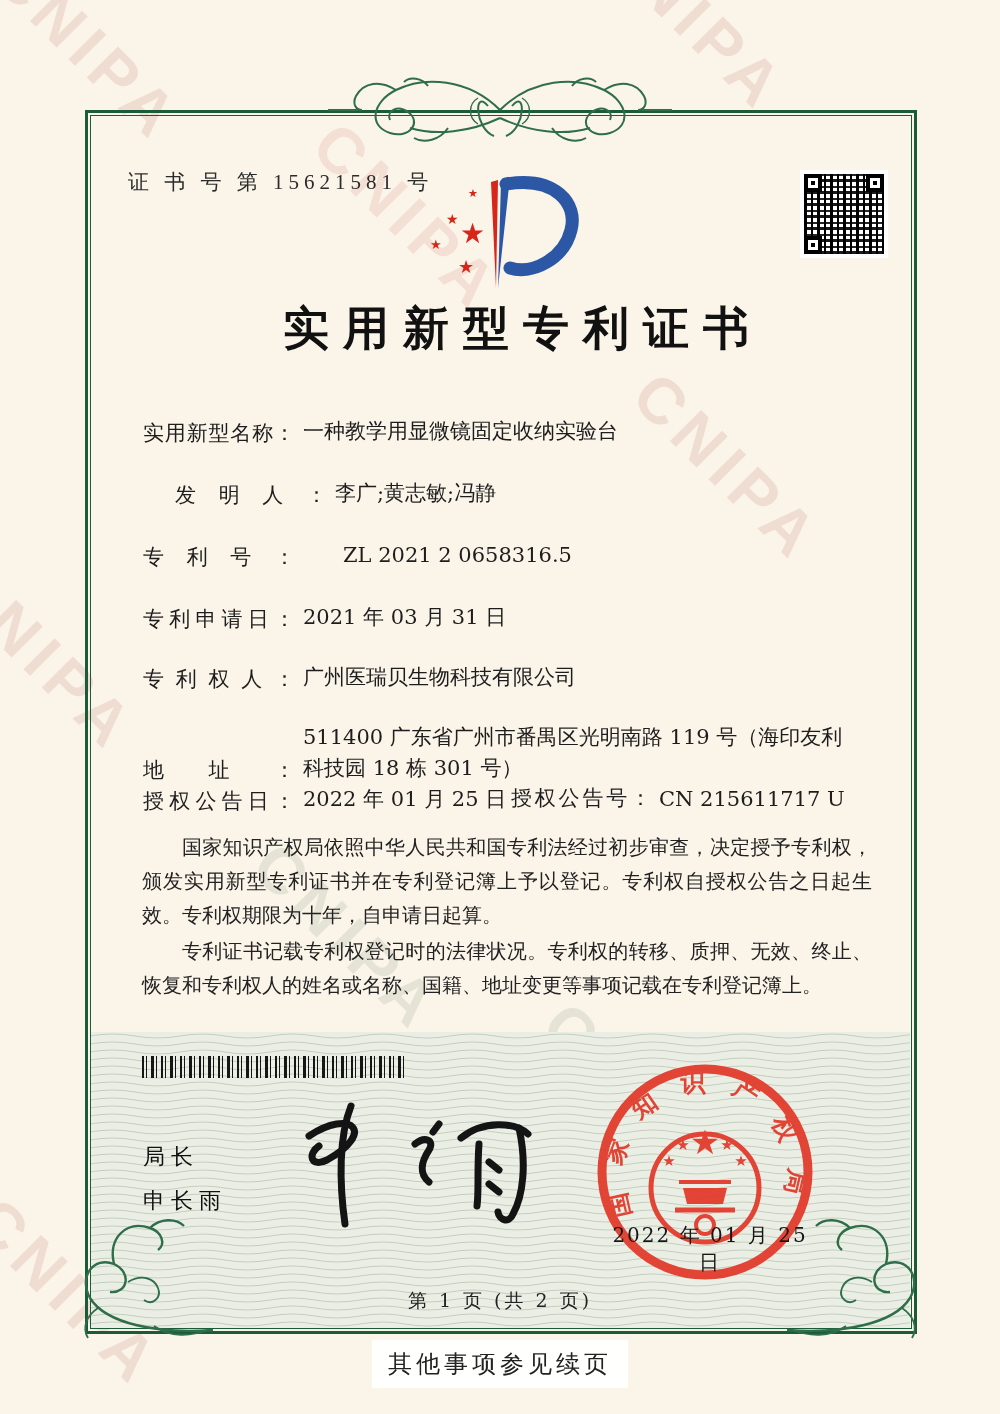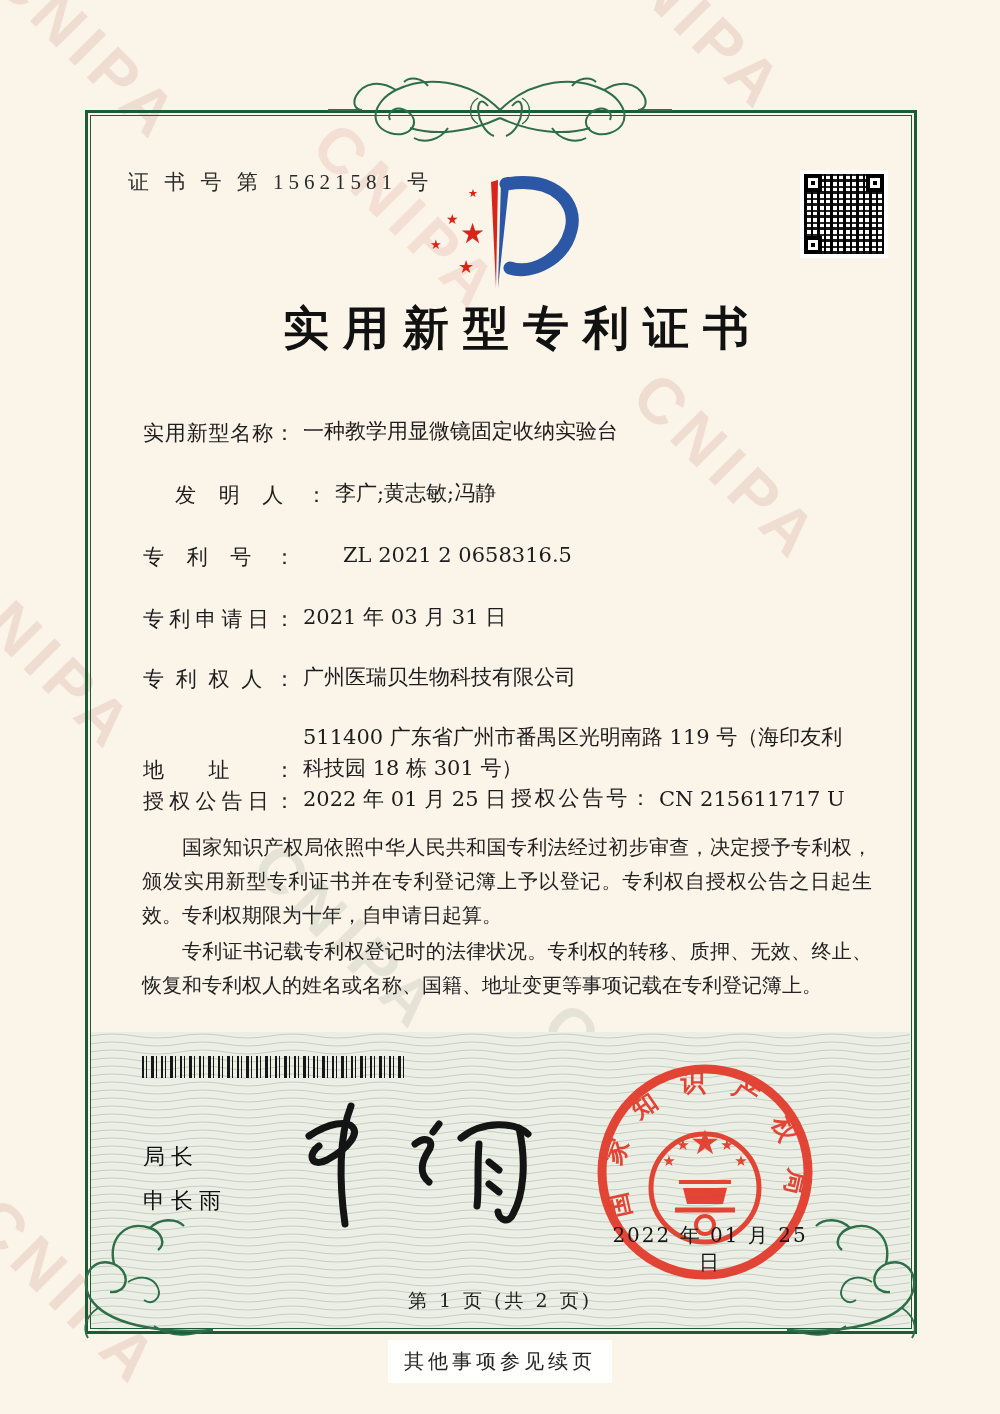--- a/index.html
+++ b/index.html
@@ -58,21 +58,21 @@
   .signature{position:absolute;left:265px;top:1092px;width:270px;height:145px;}
   .seal{position:absolute;left:595px;top:1062px;width:220px;height:220px;opacity:.95;}
   .seal-date{position:absolute;left:600px;top:1222px;width:220px;text-align:center;
              font-size:20px;letter-spacing:2px;color:#161616;
              font-family:"DejaVu Serif","Liberation Serif",serif;}
   .pagenum{position:absolute;left:0;top:1288px;width:1000px;text-align:center;
            font-size:19px;letter-spacing:3px;color:#222;
            font-family:"DejaVu Serif","Liberation Serif",serif;}
   .footer-note{position:absolute;left:0;top:1340px;width:1000px;text-align:center;}
   .footer-note span{display:inline-block;background:rgba(255,255,255,0.92);
-      padding:8px 16px;font-size:20px;letter-spacing:4px;color:#222;
+      padding:8px 16px;font-size:24px;letter-spacing:4px;color:#222;
       font-family:"DejaVu Serif","Liberation Serif",serif;}
 </style>
 </head>
 <body>
 
 <span class="wm" style="left:-30px;top:10px;">CNIPA</span>
 <span class="wm" style="left:575px;top:-20px;">CNIPA</span>
 <span class="wm" style="left:290px;top:180px;color:rgba(214,140,128,0.20);">CNIPA</span>
 <span class="wm" style="left:610px;top:430px;">CNIPA</span>
 <span class="wm" style="left:-75px;top:620px;">CNIPA</span>

